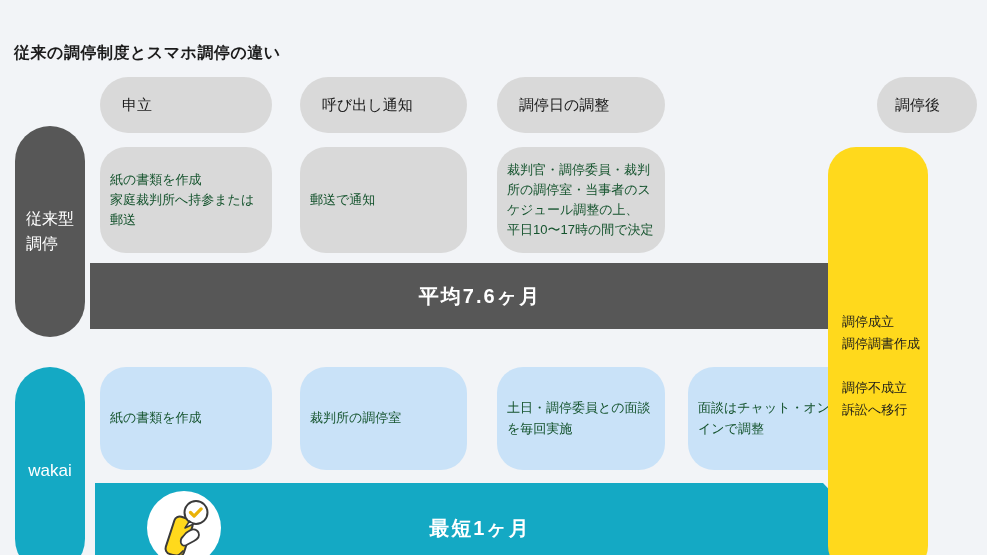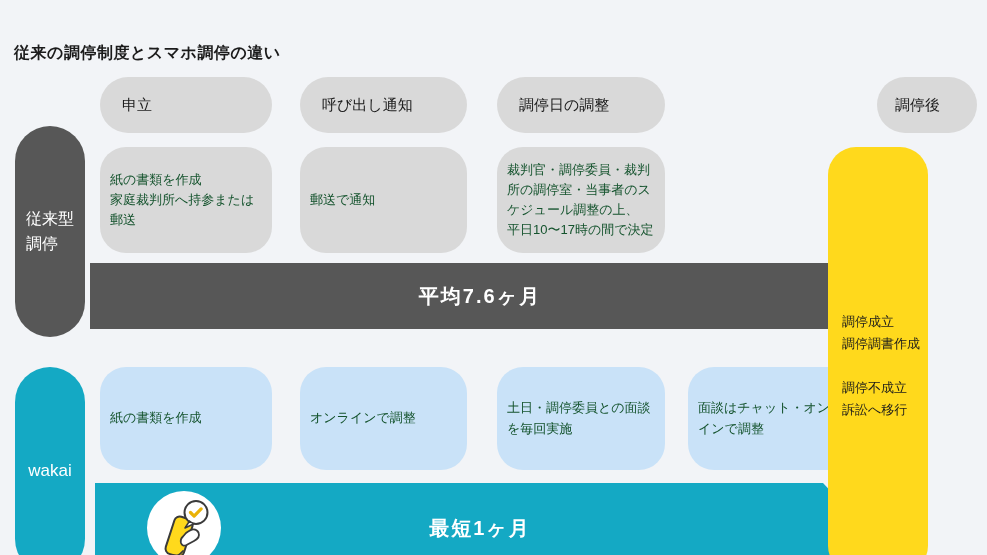--- a/index.html
+++ b/index.html
@@ -156,21 +156,21 @@
 家庭裁判所へ持参または郵送</div>
   <div class="cell cell-gray x3">裁判官・調停委員・裁判所の調停室・当事者のスケジュール調整の上、
 平日10〜17時の間で決定</div>
 
   <div class="arrow arrow-dark">
     <span>平均7.6ヶ月</span>
   </div>
 
   <div class="rail rail-wakai">wakai</div>
   <div class="cell cell-blue x1">紙の書類を作成</div>
-  <div class="cell cell-blue x2">オンラインで調整</div>
+  <div class="cell cell-blue x2">裁判所の調停室</div>
   <div class="cell cell-blue x3">土日・調停委員との面談を毎回実施</div>
   <div class="cell cell-blue x4">面談はチャット・オンラインで調整</div>
 
   <div class="arrow arrow-teal">
     <span class="icon-circle">
       <svg width="76" height="76" viewBox="0 0 76 76" aria-hidden="true">
         <circle cx="38" cy="38" r="37" fill="#ffffff"></circle>
 
         <g transform="rotate(18 33 47)">
           <rect x="23.5" y="27" width="19" height="39" rx="5.5" fill="#ffd91c" stroke="#3a3a3a" stroke-width="2"></rect>

